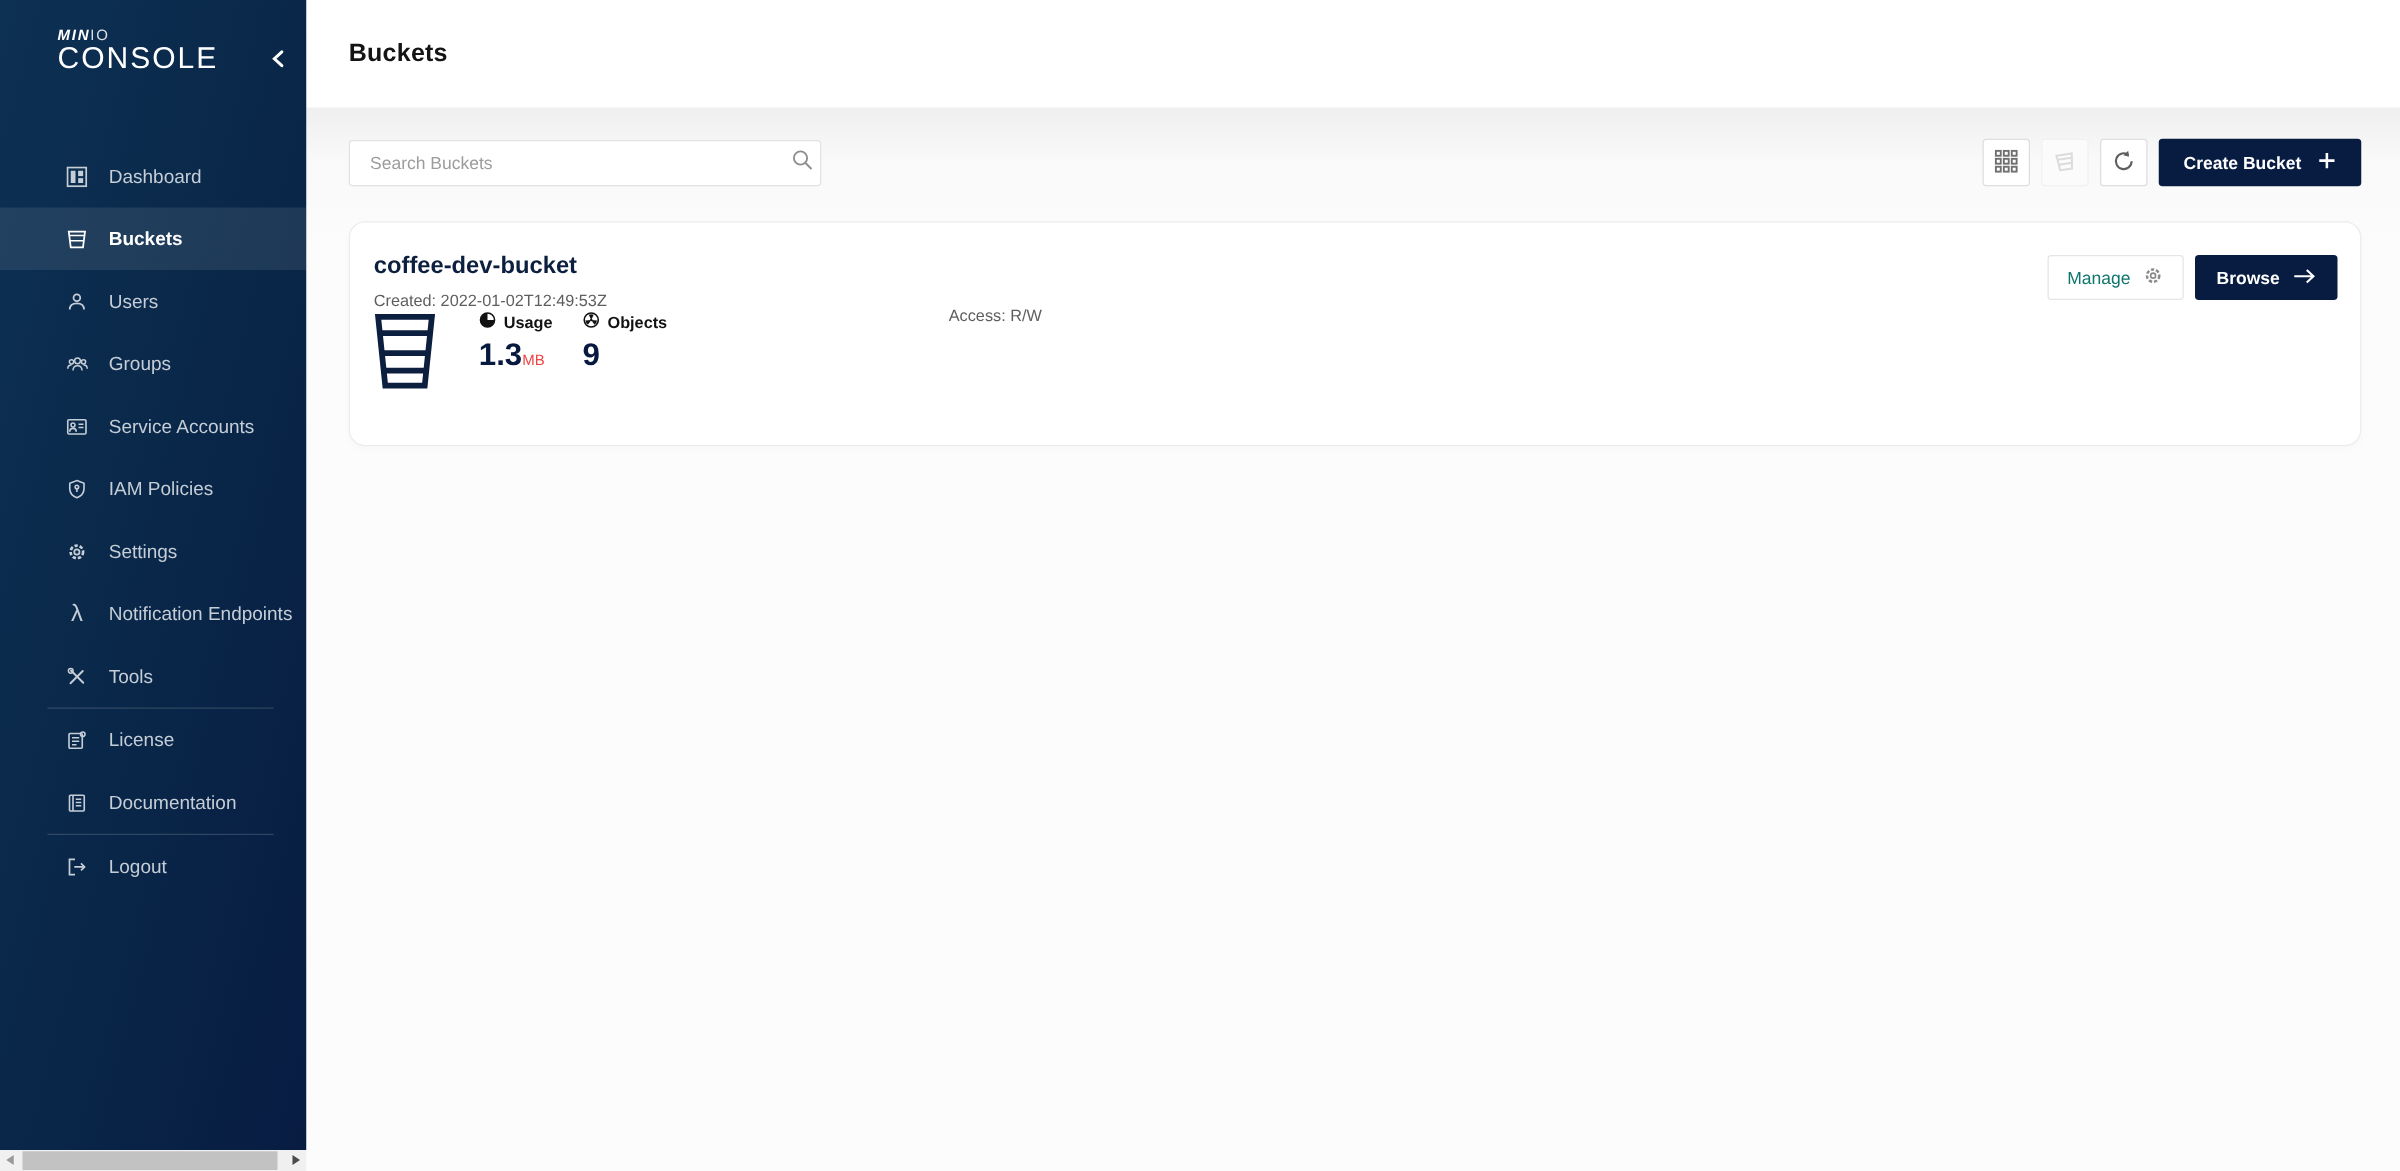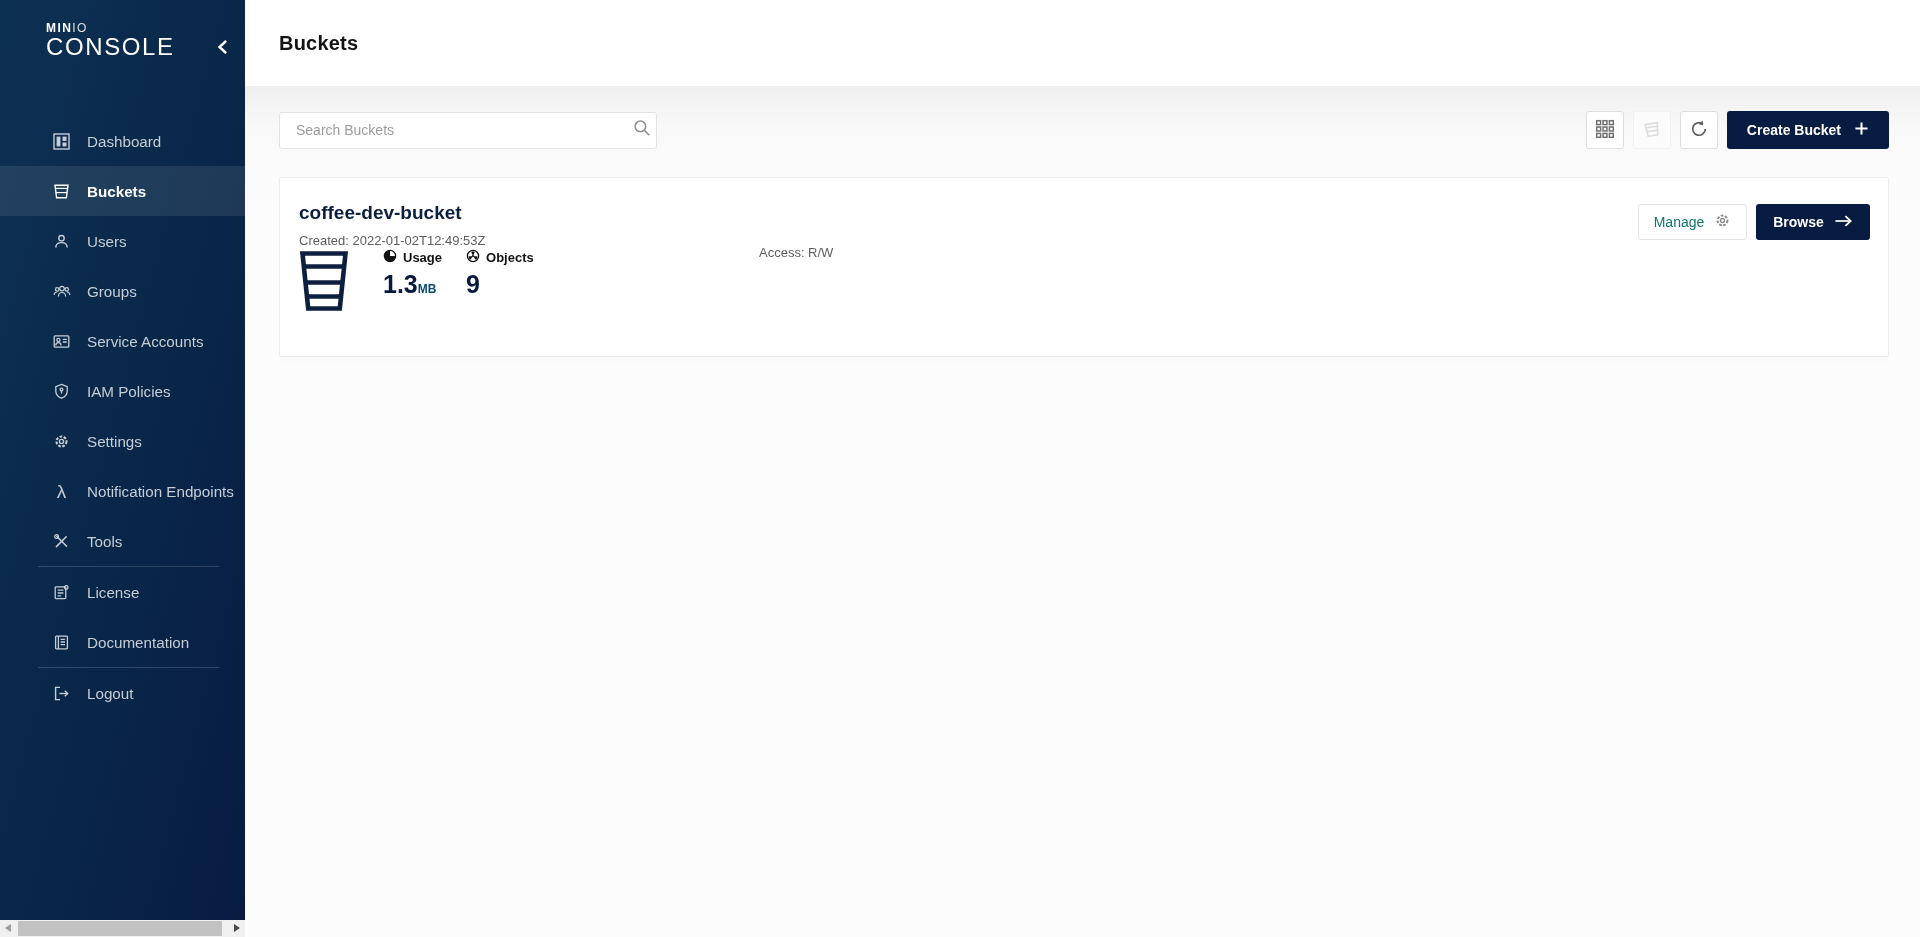--- a/index.html
+++ b/index.html
@@ -10,21 +10,21 @@
   }
   
   .left-col{width:245px;min-width:245px;display:flex;flex-direction:column;height:937px;}
   .sidebar{
     flex:1;
     background:linear-gradient(105deg,#0d3153 0%,#092648 55%,#081c42 100%);
     color:#c5cdd6;position:relative;overflow:hidden;
   }
   .logo-area{padding:22px 0 0 46px;position:relative;height:64px;}
   .brand-row{font-size:12px;letter-spacing:1.4px;color:#fff;line-height:12px;}
-  .brand-bold{font-weight:800;}
+  .brand-bold{font-weight:800;font-style:italic;}
   .brand-light{font-weight:300;color:rgba(255,255,255,0.85);margin-top:36px;}
   .product{font-size:24px;letter-spacing:1.6px;font-weight:400;color:#fff;line-height:26px;}
   .collapse-btn{position:absolute;right:12px;top:38px;width:22px;height:22px;display:flex;align-items:center;justify-content:center;cursor:pointer;}
   .menu{margin-top:30px;}
   .nav-item{
     height:50px;display:flex;align-items:center;padding-left:52px;
     font-size:15.2px;color:#c5cdd6;cursor:pointer;
   }
   .nav-item .nav-icon{width:19px;height:19px;display:flex;align-items:center;justify-content:center;margin-right:16px;}
   .nav-item.active{background:rgba(255,255,255,0.09);color:#ffffff;font-weight:bold;}
@@ -62,21 +62,21 @@
     border-radius:3px;display:flex;align-items:center;justify-content:center;cursor:pointer;padding:0;
   }
   .icon-btn.disabled{background:#fbfbfb;border-color:#f1f1f1;cursor:default;}
   .btn-primary{
     height:38px;background:#081c42;border:none;border-radius:3px;color:#fff;
     font-size:14px;font-weight:bold;display:flex;align-items:center;gap:13px;
     padding:0 20px;cursor:pointer;font-family:"Liberation Sans","DejaVu Sans",sans-serif;
   }
   
   .bucket-card{
-    margin-top:28px;background:#ffffff;border:1px solid #eaeded;border-radius:2px;
+    margin-top:28px;background:#ffffff;border:1px solid #eaeded;border-radius:13px;
     box-sizing:border-box;height:180px;position:relative;padding:24px 18px 24px 19px;
     box-shadow:0 3px 6px rgba(0,0,0,0.02);
   }
   .bucket-name{font-size:19px;font-weight:bold;color:#0c1f3f;cursor:pointer;}
   .bucket-meta-row{margin-top:9px;font-size:13px;color:#5e5e5e;position:relative;height:16px;}
   .bucket-access{position:absolute;left:460px;top:12px;}
   .card-buttons{position:absolute;top:26px;right:18px;display:flex;align-items:center;gap:9px;}
   .btn-manage{
     width:109px;height:36px;box-sizing:border-box;background:#fff;border:1px solid #e5e5e5;
     border-radius:3px;color:#0f766e;font-size:14px;display:flex;align-items:center;
@@ -86,21 +86,21 @@
     width:114px;height:36px;background:#081c42;border:none;border-radius:3px;color:#fff;
     font-size:14px;font-weight:600;display:flex;align-items:center;justify-content:center;
     gap:10px;cursor:pointer;font-family:"Liberation Sans","DejaVu Sans",sans-serif;
   }
   .metrics-row{display:flex;align-items:flex-start;}
   .big-bucket{width:50px;height:62px;margin-top:1px;}
   .metric{margin-left:34px;}
   .metric.objects{margin-left:24px;}
   .metric-label{display:flex;align-items:center;gap:6px;font-size:13px;font-weight:bold;color:#121212;}
   .metric-value{font-size:25px;font-weight:bold;color:#07193e;margin-top:5px;line-height:26px;}
-  .metric-unit{font-size:12px;font-weight:bold;color:#0c4a6e;}
+  .metric-unit{font-size:12px;font-weight:normal;color:#ef4444;}
 </style>
 </head>
 <body>
 
 <div class="left-col">
   <div class="sidebar">
     <div class="logo-area">
       <div class="brand-row">
         <span class="brand-bold">MIN</span><span class="brand-light">IO</span>
       </div>

